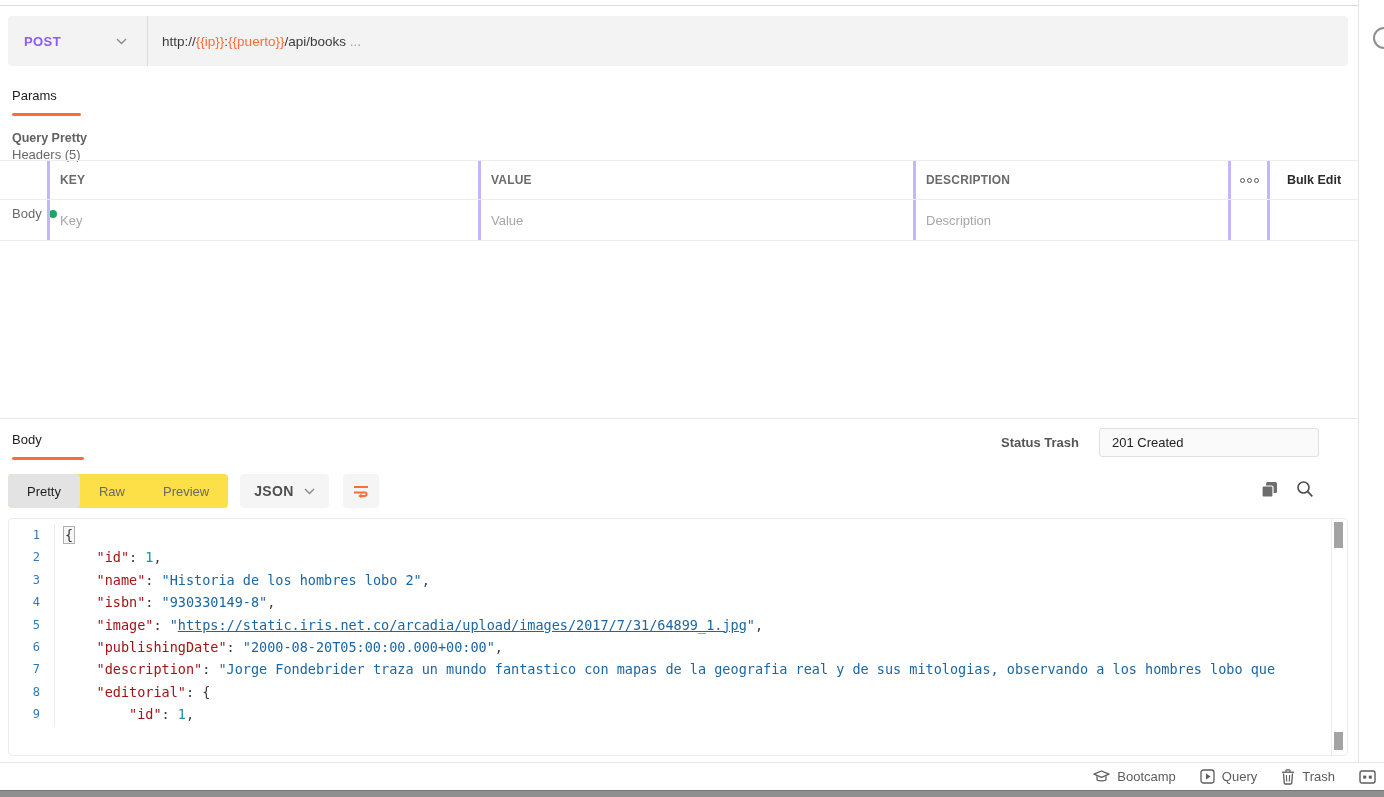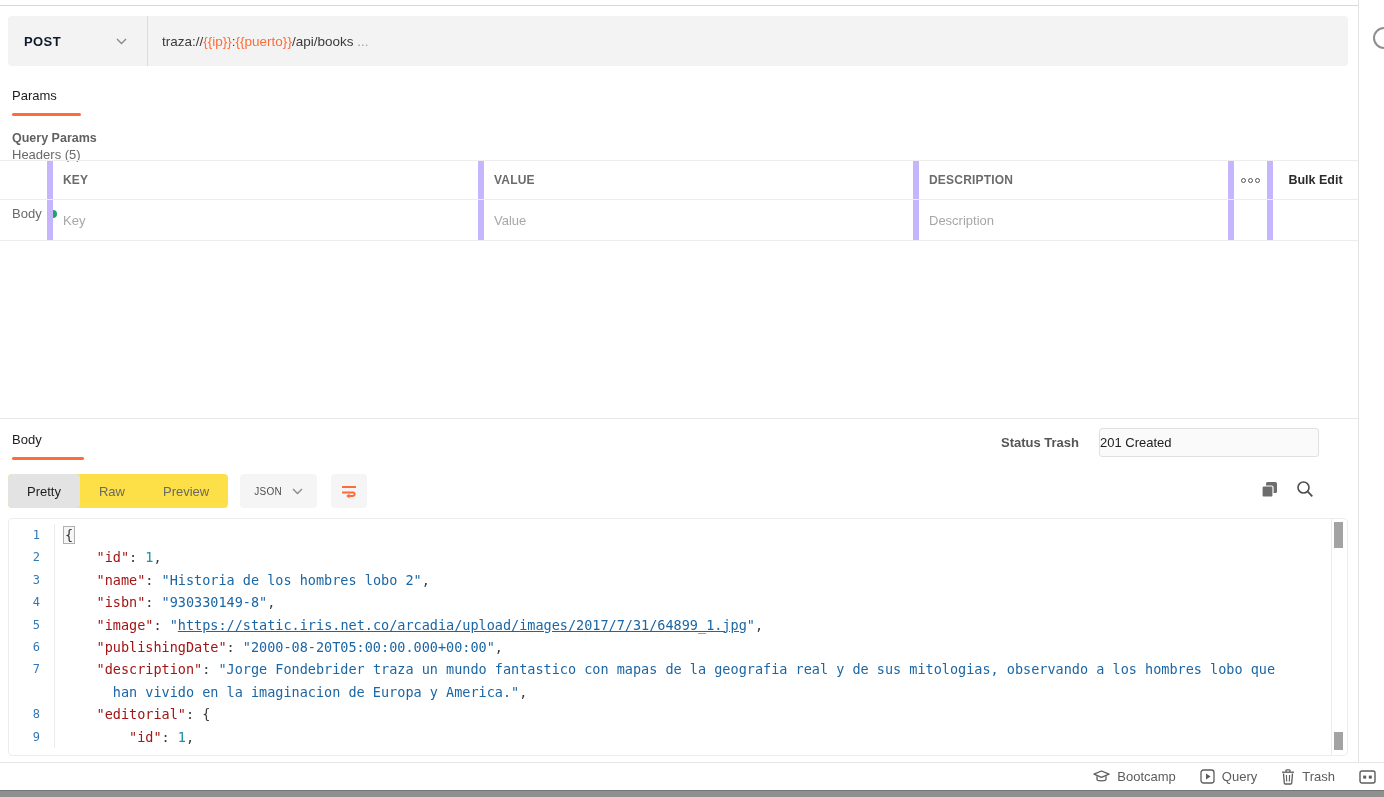--- a/index.html
+++ b/index.html
@@ -8,21 +8,21 @@
   .app { position:relative; width:1384px; height:797px; background:#fff; overflow:hidden; }
 
   .top-line { position:absolute; top:5px; left:0; width:1358px; border-top:1px solid #d9d9d9; }
   .main { position:absolute; left:0; top:0; width:1358px; height:762px; }
   .right-strip { position:absolute; left:1358px; top:0; width:26px; height:762px; border-left:1px solid #e3e3e3; background:#fff; }
   .cut-circle { position:absolute; top:27px; left:14px; width:22px; height:22px; border:2px solid #8f8f8f; border-radius:50%; background:#fff; }
 
   
   .url-bar { position:absolute; left:8px; top:16px; width:1340px; height:50px; background:#f3f3f3; border-radius:4px; display:flex; align-items:center; }
   .method-box { width:139px; height:100%; display:flex; align-items:center; justify-content:space-between; padding:0 20px 0 16px; cursor:pointer; }
-  .method-label { font-size:13px; font-weight:700; color:#0f172a; letter-spacing:.4px; }
+  .method-label { font-size:13px; font-weight:700; color:#8b5cf6; letter-spacing:.4px; }
   .divider-v { width:1px; height:100%; background:#dcdcdc; }
   .url-input { flex:1; padding-left:14px; font-size:13.5px; color:#3b3b3b; white-space:nowrap; overflow:hidden; }
   .u-dark { color:#3b3b3b; } .u-accent { color:var(--accent); } .u-muted { color:#a2a2a2; }
 
   
   .tabs { position:absolute; display:flex; gap:31px;flex-direction:column; }
   .req-tabs { top:88px; left:12px; }
   .resp-tabs { top:432px; left:12px; }
   .tab { font-size:13px; color:#696969; padding-bottom:13px; position:relative; display:flex; align-items:center; gap:7px; cursor:pointer; }
   .tab.active { color:#1d1d1d; }
@@ -30,44 +30,44 @@
   .dot { width:8px; height:8px; border-radius:50%; background:var(--green); display:inline-block; }
   .count-green { color:var(--green); }
 
   .query-params-label { position:absolute; top:131px; left:12px; font-size:12.5px; font-weight:700; color:#616161; }
 
   
   .params-table { position:absolute; top:160px; left:0; width:1358px; font-size:12px; }
   .pt-row { display:flex; border-bottom:1px solid #ededed; }
   .pt-row.head { border-top:1px solid #ededed; height:40px; }
   .pt-row.body { height:41px; }
-  .pt-cell { display:flex; align-items:center; padding-left:10px; border-left:6px solid #c4b5fd; }
+  .pt-cell { display:flex; align-items:center; padding-left:10px; border-left:3px solid #c4b5fd; }
   .pt-cell:first-child { border-left:none; }
   .c0 { width:47px; } .c1 { width:431px; } .c2 { width:435px; } .c3 { width:315px; }
   .c4 { width:39px; justify-content:center; padding-left:0; } .c5 { width:91px; justify-content:center; padding-left:0; }
   .pt-head-label { font-weight:700; color:#6b6b6b; letter-spacing:.2px; }
   .bulk-edit { font-size:12.5px; font-weight:700; color:#2b2b2b; cursor:pointer; }
   .pt-input { border:none; outline:none; background:transparent; width:95%; font-size:13px; color:#333; font-family:"Liberation Sans", sans-serif; }
   .pt-input::placeholder { color:#a7a7a7; }
   .ooo { display:flex; gap:2px; cursor:pointer; }
   .ooo i { width:5px; height:5px; border:1px solid #555; border-radius:50%; display:block; }
 
   
   .resp-divider { position:absolute; top:418px; left:0; width:1358px; border-top:1px solid #e8e8e8; }
   .status-group { position:absolute; top:428px; right:39px; display:flex; align-items:center; }
   .status-label { font-size:13px; font-weight:700; color:#555; margin-right:20px; }
-  .status-box { width:220px; height:29px; border:1px solid #e0e0e0; border-radius:3px; background:#fafafa; display:flex; align-items:center; font-size:13px; color:#212121; }
+  .status-box { width:220px; height:29px; border:1px solid #e0e0e0; border-radius:3px; background:#fafafa; display:flex; align-items:center; padding-left:12px; font-size:13px; color:#212121; }
 
   
   .toolbar { position:absolute; top:474px; left:8px; display:flex; align-items:center; }
   .seg-group { display:flex; background:#fde047; border-radius:4px; overflow:hidden; height:34px; }
   .seg { padding:0 19px; display:flex; align-items:center; font-size:13px; color:#696969; cursor:pointer; }
   .seg.active { background:#e3e3e3; color:#1d1d1d; border-radius:4px; }
   .json-box { margin-left:12px; height:34px; background:#f5f5f5; border-radius:4px; display:flex; align-items:center; gap:10px; padding:0 14px; cursor:pointer; }
-  .json-label { font-size:10px; font-weight:400; color:#4f4f4f; letter-spacing:.3px; }
+  .json-label { font-size:14px; font-weight:700; color:#4f4f4f; letter-spacing:.3px; }
   .wrap-box { margin-left:14px; width:36px; height:34px; background:#f5f5f5; border-radius:4px; display:flex; align-items:center; justify-content:center; cursor:pointer; }
   .tool-icons { position:absolute; top:480px; right:44px; display:flex; gap:18px; align-items:center; }
 
   
   .code-panel { position:absolute; top:518px; left:8px; width:1340px; height:238px; border:1px solid #ededed; border-radius:4px; background:#fff; overflow:hidden;
     font-family:"DejaVu Sans Mono","Liberation Mono",monospace; }
   .code-scroll { position:absolute; top:0; left:0; right:16px; bottom:0; padding-top:5px; }
   .cl { display:flex; line-height:22.4px; font-size:13.5px; }
   .ln { width:46px; text-align:right; padding-right:14px; color:var(--code-line-number); font-size:12px; flex:0 0 46px; border-right:1px solid #ececec; }
   .lc { padding-left:9px; white-space:pre; color:#333; }
@@ -95,37 +95,37 @@
   <div class="main">
 
     <div class="url-bar">
       <div class="method-box">
         <span class="method-label">POST</span>
         <svg width="11" height="7" viewBox="0 0 11 7">
             <polyline points="1,1 5.5,5.5 10,1" fill="none" stroke="#8a8a8a" stroke-width="1.4"></polyline>
           </svg>
       </div>
       <div class="divider-v"></div>
-      <div class="url-input"><span class="u-dark">traza://</span><span class="u-accent">{{ip}}</span><span class="u-dark">:</span><span class="u-accent">{{puerto}}</span><span class="u-dark">/api/books</span><span class="u-muted"> ...</span></div>
+      <div class="url-input"><span class="u-dark">http://</span><span class="u-accent">{{ip}}</span><span class="u-dark">:</span><span class="u-accent">{{puerto}}</span><span class="u-dark">/api/books</span><span class="u-muted"> ...</span></div>
     </div>
 
     <div class="tabs req-tabs">
       <div class="tab active">
           <span>Params</span>
         </div>
       <div class="tab">
           <span>Headers (5)</span>
         </div>
       <div class="tab">
           <span>Body</span>
           <span class="dot"></span>
         </div>
     </div>
 
-    <div class="query-params-label">Query Params</div>
+    <div class="query-params-label">Query Pretty</div>
 
     <div class="params-table">
       <div class="pt-row head">
         <div class="pt-cell c0"></div>
         <div class="pt-cell c1">
             <span class="pt-head-label">KEY</span>
           </div>
         <div class="pt-cell c2">
             <span class="pt-head-label">VALUE</span>
           </div>
@@ -238,24 +238,20 @@
             <span class="ln">5</span>
             <span class="lc"><span class="t-p">    </span><span class="t-k">"image"</span><span class="t-p">: </span><span class="t-s">"</span><span class="t-u">https://static.iris.net.co/arcadia/upload/images/2017/7/31/64899_1.jpg</span><span class="t-s">"</span><span class="t-p">,</span></span>
           </div>
           <div class="cl">
             <span class="ln">6</span>
             <span class="lc"><span class="t-p">    </span><span class="t-k">"publishingDate"</span><span class="t-p">: </span><span class="t-s">"2000-08-20T05:00:00.000+00:00"</span><span class="t-p">,</span></span>
           </div>
           <div class="cl">
             <span class="ln">7</span>
             <span class="lc"><span class="t-p">    </span><span class="t-k">"description"</span><span class="t-p">: </span><span class="t-s">"Jorge Fondebrider traza un mundo fantastico con mapas de la geografia real y de sus mitologias, observando a los hombres lobo que</span></span>
-          </div>
-          <div class="cl">
-            <span class="ln"></span>
-            <span class="lc"><span class="t-p">      </span><span class="t-s">han vivido en la imaginacion de Europa y America."</span><span class="t-p">,</span></span>
           </div>
           <div class="cl">
             <span class="ln">8</span>
             <span class="lc"><span class="t-p">    </span><span class="t-k">"editorial"</span><span class="t-p">: </span><span class="t-p">{</span></span>
           </div>
           <div class="cl">
             <span class="ln">9</span>
             <span class="lc"><span class="t-p">        </span><span class="t-k">"id"</span><span class="t-p">: </span><span class="t-n">1</span><span class="t-p">,</span></span>
           </div>
         </div>

